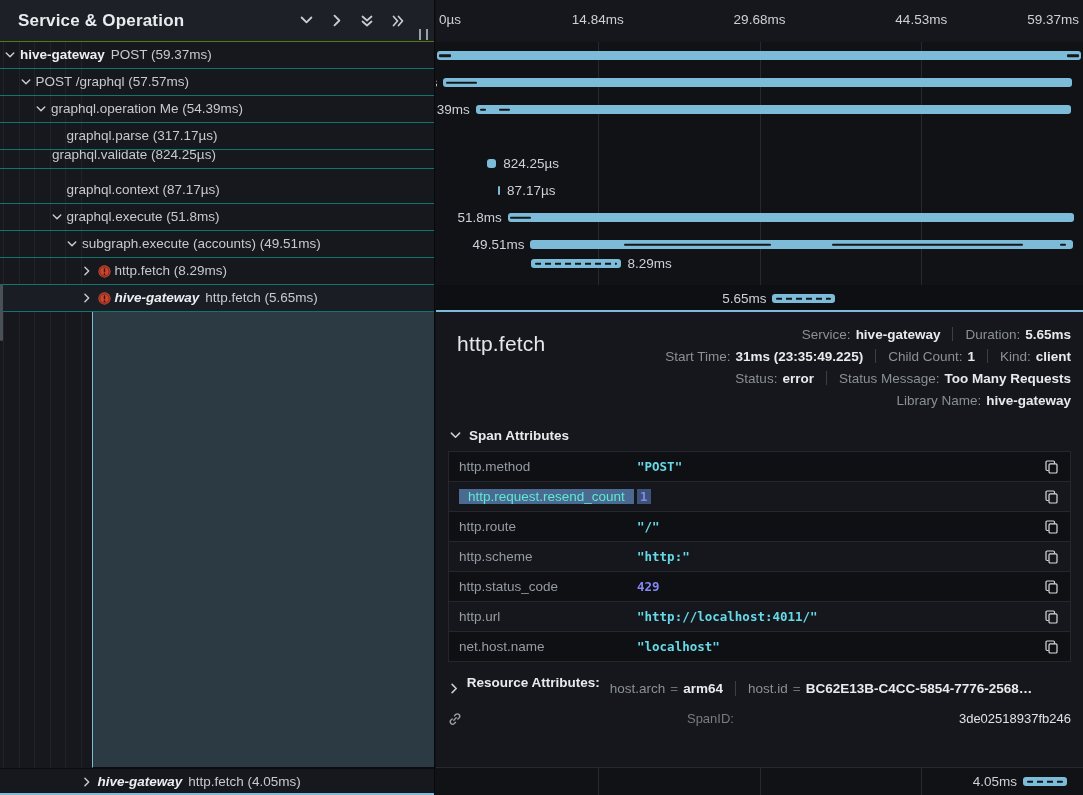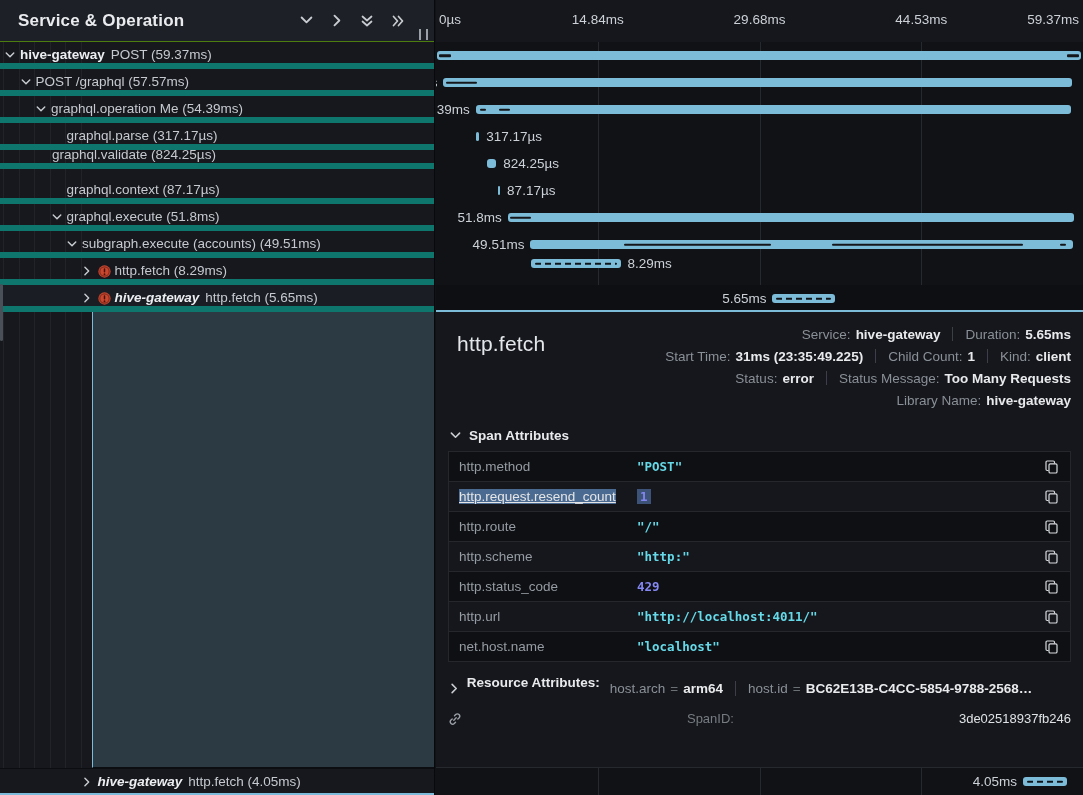--- a/index.html
+++ b/index.html
@@ -9,21 +9,21 @@
   
   .left-panel{position:absolute;left:0;top:0;width:435px;height:795px;background:#16181d;border-right:1px solid #08090b;overflow:hidden;}
   .lp-header{position:relative;height:42px;background:#1d2026;display:flex;align-items:center;padding:0 10px 0 18px;border-bottom:1px solid #4d7c0f;z-index:6;}
   .lp-title{font-size:17px;font-weight:bold;color:#e9ebee;letter-spacing:.2px;}
   .lp-icons{margin-left:auto;display:flex;align-items:center;gap:15px;padding-right:18px;}
   .icon-btn{background:none;border:none;padding:2px;cursor:pointer;display:flex;align-items:center;}
   .resize-handle{position:absolute;right:6px;bottom:1px;width:9px;height:11px;border-left:2px solid #9aa0a7;border-right:2px solid #9aa0a7;cursor:col-resize;}
   .guides{position:absolute;top:42px;bottom:0;left:0;width:100%;z-index:2;pointer-events:none;}
   .guide{position:absolute;top:0;bottom:0;width:1px;background:#212329;}
   .tree-rows{position:absolute;top:42px;left:0;right:0;z-index:3;}
-  .tree-row{position:absolute;left:0;right:0;height:27px;line-height:26px;white-space:nowrap;overflow:hidden;border-bottom:6px solid #0f766e;font-size:13.5px;color:#c6cad0;cursor:pointer;z-index:3;}
+  .tree-row{position:absolute;left:0;right:0;height:27px;line-height:26px;white-space:nowrap;overflow:hidden;border-bottom:1px solid #0f766e;font-size:13.5px;color:#c6cad0;cursor:pointer;z-index:3;}
   .tree-row.selected{background:#1a1e24;}
   .tree-row .chev{display:inline-block;width:15px;text-align:left;vertical-align:middle;}
   .tree-row .err{display:inline-block;width:17px;vertical-align:-2px;}
   .tree-row .svc{font-weight:bold;color:#eceef1;margin-right:6px;}
   .tree-row .svc.it{font-style:italic;}
   .slate{position:absolute;left:92px;top:312px;width:343px;height:456px;background:#2c3a43;border-left:1px solid #7cbbd9;border-bottom:1px solid #0b0d10;z-index:4;}
   .lp-scrollthumb{position:absolute;left:0;top:284px;width:3px;height:57px;background:#4a5058;border-radius:2px;z-index:7;cursor:pointer;}
   .tree-bottom{position:absolute;left:0;right:0;top:768px;height:27px;line-height:26px;white-space:nowrap;overflow:hidden;border-top:1px solid #0b0d10;border-bottom:2px solid #7cbbd9;font-size:13.5px;z-index:5;background:#16181d;cursor:pointer;}
 
   
@@ -51,21 +51,21 @@
   .meta{margin-left:auto;text-align:right;font-size:13.5px;line-height:22px;color:#8a9097;}
   .meta .lab{color:#8a9097;margin-left:10px;}
   .meta .val{color:#e8eaec;font-weight:bold;margin-left:5px;}
   .meta .div{display:inline-block;width:1px;height:14px;background:#3c4046;margin:0 2px 0 12px;vertical-align:-2px;}
   .sec-head{display:flex;align-items:center;gap:8px;margin:16px 0 8px 2px;font-size:13.5px;font-weight:bold;color:#e8eaec;cursor:pointer;}
   .attr-list{background:#25272d;border:1px solid #25272d;display:grid;row-gap:1px;}
   .attr-row{height:29px;display:flex;align-items:center;padding:0 10px;font-size:13.5px;}
   .attr-row.odd{background:#15171c;}
   .attr-row.even{background:#0e1013;}
   .attr-key{width:178px;color:#969ca3;flex:none;overflow:hidden;white-space:nowrap;}
-  .attr-key .sel{background:#4a6a91;color:#e5e5e5;padding:2px 0;border-radius:1px;text-decoration:underline;}
+  .attr-key .sel{background:#4a6a91;color:#5eead4;padding:2px 9px;border-radius:1px;}
   .attr-val{font-family:"DejaVu Sans Mono",monospace;font-size:12.5px;font-weight:bold;white-space:nowrap;overflow:hidden;}
   .attr-val.string{color:#66d9e8;}
   .attr-val.number{color:#8487f1;}
   .attr-val .sel{background:#3c5276;padding:2px 3px;border-radius:1px;}
   .copy-btn{margin-left:auto;background:none;border:none;cursor:pointer;padding:2px;display:flex;}
   .res-line{display:flex;align-items:center;margin:13px 0 0 2px;font-size:13.5px;white-space:nowrap;overflow:hidden;}
   .res-title{font-weight:bold;color:#e8eaec;margin:0 10px 12px 8px;}
   .res-key{color:#8a9097;}
   .res-eq{color:#6b7075;margin:0 5px;}
   .res-val{color:#e8eaec;font-weight:bold;}
@@ -204,24 +204,20 @@
           <div class="bar" style="left: 1%; width: 97.6%;"></div>
           <div class="marker" style="left: 1.4%; width: 4.8%;"></div>
           <span class="bar-label" style="right: 99%; padding-right: 6px;">57.57ms</span>
         </div>
         <div class="tl-row" style="top: 54px;">
           <div class="bar" style="left: 6%; width: 92.5%;"></div>
           <div class="marker" style="left: 6.7%; width: 0.9%;"></div>
           <div class="marker" style="left: 9.6%; width: 1.7%;"></div>
           <span class="bar-label" style="right: 94%; padding-right: 6px;">54.39ms</span>
         </div>
-        <div class="tl-row" style="top: 81px;">
-          <div class="bar" style="left: 6%; width: 0.55%;"></div>
-          <span class="bar-label" style="left: 6.55%; padding-left: 7px;">317.17µs</span>
-        </div>
         <div class="tl-row" style="top: 108px;">
           <div class="bar" style="left: 7.8%; width: 1.4%;"></div>
           <span class="bar-label" style="left: 9.2%; padding-left: 7px;">824.25µs</span>
         </div>
         <div class="tl-row" style="top: 135px;">
           <div class="bar" style="left: 9.5%; width: 0.3%;"></div>
           <span class="bar-label" style="left: 9.8%; padding-left: 7px;">87.17µs</span>
         </div>
         <div class="tl-row" style="top: 162px;">
           <div class="bar" style="left: 11%; width: 87.9%;"></div>
@@ -335,21 +331,21 @@
             </button>
           </div>
         </div>
       <div class="res-line">
         <span id="ra-chev">
             <svg width="8.8" height="11" viewBox="0 0 9 12" fill="none" stroke="#c9cdd2" stroke-width="1.7" stroke-linecap="round" stroke-linejoin="round">
               <polyline points="2,1.5 6.5,6 2,10.5"></polyline>
             </svg>
           </span>
         <span class="res-title">Resource Attributes:</span>
-        <span id="res-pairs"><span class="res-key">host.arch</span><span class="res-eq">=</span><span class="res-val">arm64</span><span class="res-div"></span><span class="res-key">host.id</span><span class="res-eq">=</span><span class="res-val">BC62E13B-C4CC-5854-9788-2568…</span></span>
+        <span id="res-pairs"><span class="res-key">host.arch</span><span class="res-eq">=</span><span class="res-val">arm64</span><span class="res-div"></span><span class="res-key">host.id</span><span class="res-eq">=</span><span class="res-val">BC62E13B-C4CC-5854-7776-2568…</span></span>
       </div>
       <div class="spanid-line">
         <span id="link-icon">
             <svg width="14" height="14" viewBox="0 0 14 14" fill="none" stroke="#9aa0a6" stroke-width="1.4" stroke-linecap="round">
               <path d="M5.8 8.2 8.2 5.8"></path>
               <path d="M6.5 3.8l1.2-1.2a2.3 2.3 0 0 1 3.3 3.3L9.8 7.1"></path>
               <path d="M7.5 10.2l-1.2 1.2a2.3 2.3 0 0 1-3.3-3.3l1.2-1.2"></path>
             </svg>
           </span>
         <span>SpanID:</span>

